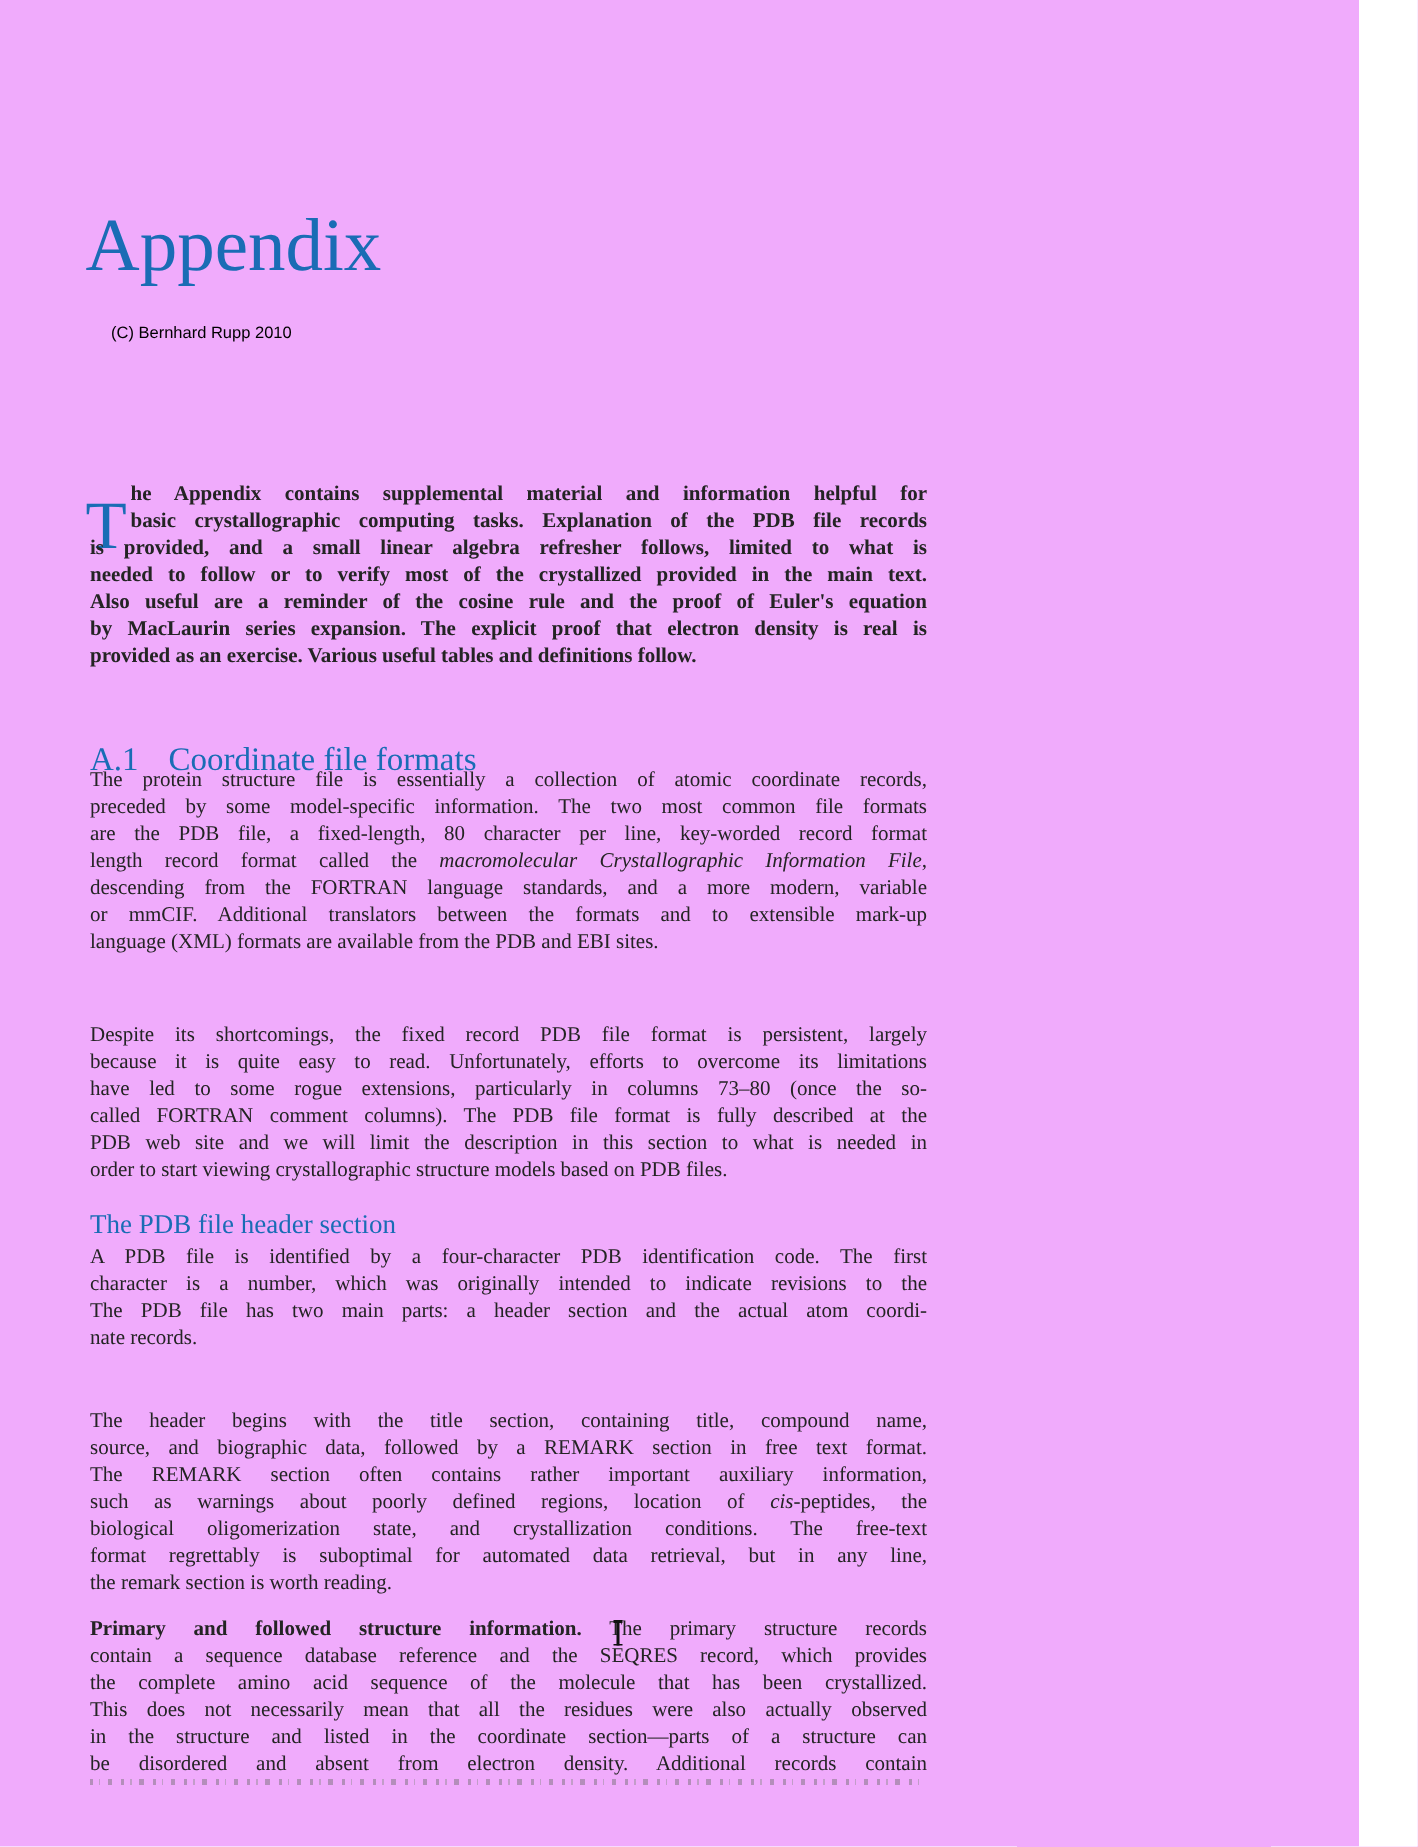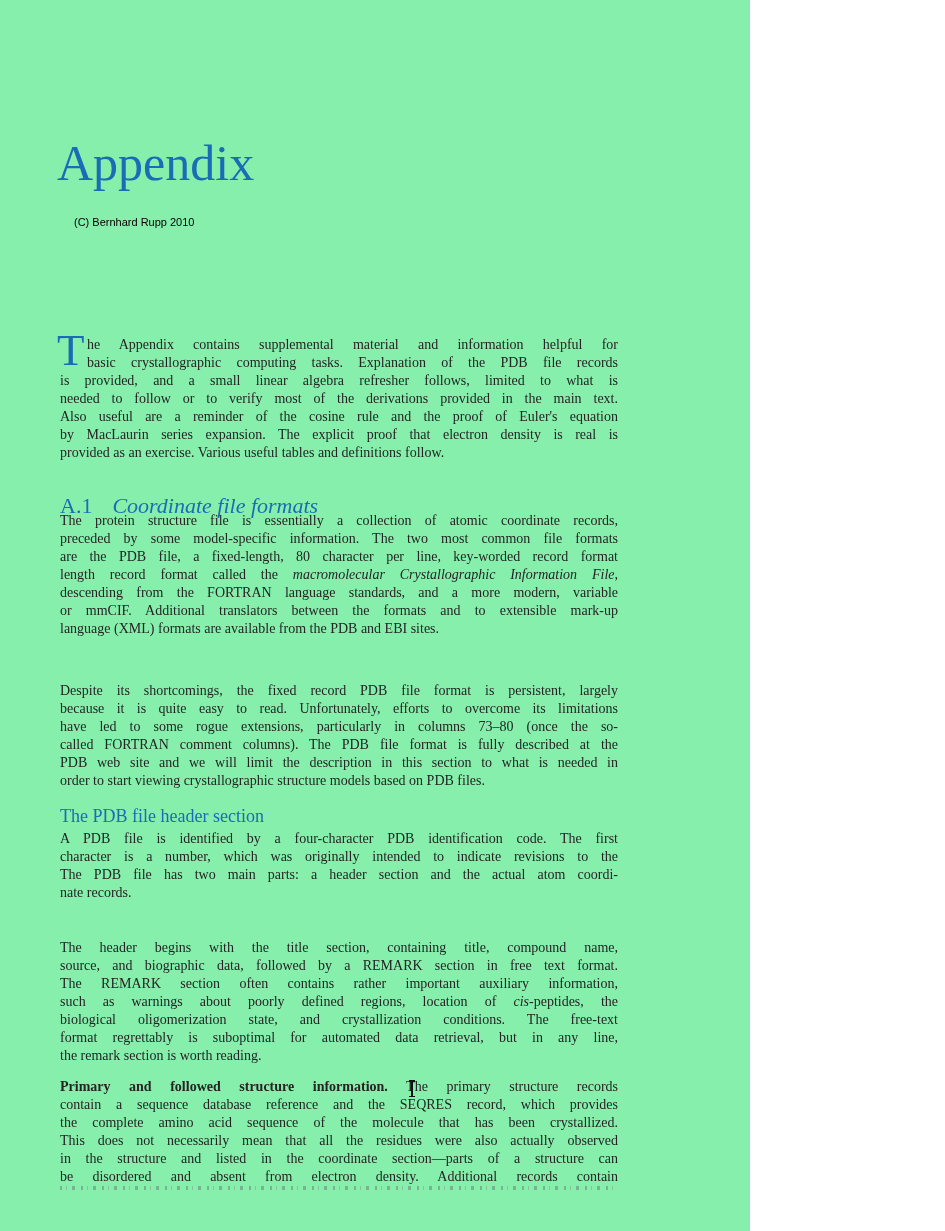--- a/index.html
+++ b/index.html
@@ -2,23 +2,23 @@
 <html><head>
 <meta charset="utf-8">
 <style>
   html, body {
     margin: 0;
     padding: 0;
     background: #ffffff;
   }
   #page {
     position: relative;
-    width: 750px;
+    width: 906px;
     height: 1231px;
-    background: #86efac;
+    background: #f0abfc;
     overflow: hidden;
     font-family: "Liberation Serif", serif;
     color: #242424;
   }
   .abs { position: absolute; }
 
   
   .chapter-title {
     left: 57px;
     top: 136px;
@@ -69,21 +69,21 @@
   }
 
   
   .section-heading {
     left: 60px;
     top: 492px;
     font-size: 22px;
     line-height: 28px;
     color: #1a6cb5;
   }
-  .section-heading .sec-title { margin-left: 20px; font-style: italic; }
+  .section-heading .sec-title { margin-left: 20px; }
 
   
   .subsection-heading {
     left: 60px;
     top: 804px;
     font-size: 18px;
     line-height: 24px;
     color: #1a6cb5;
   }
 
@@ -131,25 +131,25 @@
 <body>
 
 <div id="page">
 
   <div class="abs chapter-title">Appendix</div>
 
   <div class="abs copyright">(C) Bernhard Rupp 2010</div>
 
   <div class="abs dropcap">T</div>
 
-  <div class="abs para" style="top:336px;">
+  <div class="abs para" style="top:321px;font-weight:bold;">
       <div class="tline tline-indent">he Appendix contains supplemental material and information helpful for</div>
       <div class="tline tline-indent">basic crystallographic computing tasks. Explanation of the PDB file records</div>
       <div class="tline">is provided, and a small linear algebra refresher follows, limited to what is</div>
-      <div class="tline">needed to follow or to verify most of the derivations provided in the main text.</div>
+      <div class="tline">needed to follow or to verify most of the crystallized provided in the main text.</div>
       <div class="tline">Also useful are a reminder of the cosine rule and the proof of Euler's equation</div>
       <div class="tline">by MacLaurin series expansion. The explicit proof that electron density is real is</div>
       <div class="tline tline-last">provided as an exercise. Various useful tables and definitions follow.</div>
     </div>
 
   <div class="abs section-heading">
     <span class="sec-num">A.1</span><span class="sec-title">Coordinate file formats</span>
   </div>
 
   <div class="abs para" style="top:512px;">

